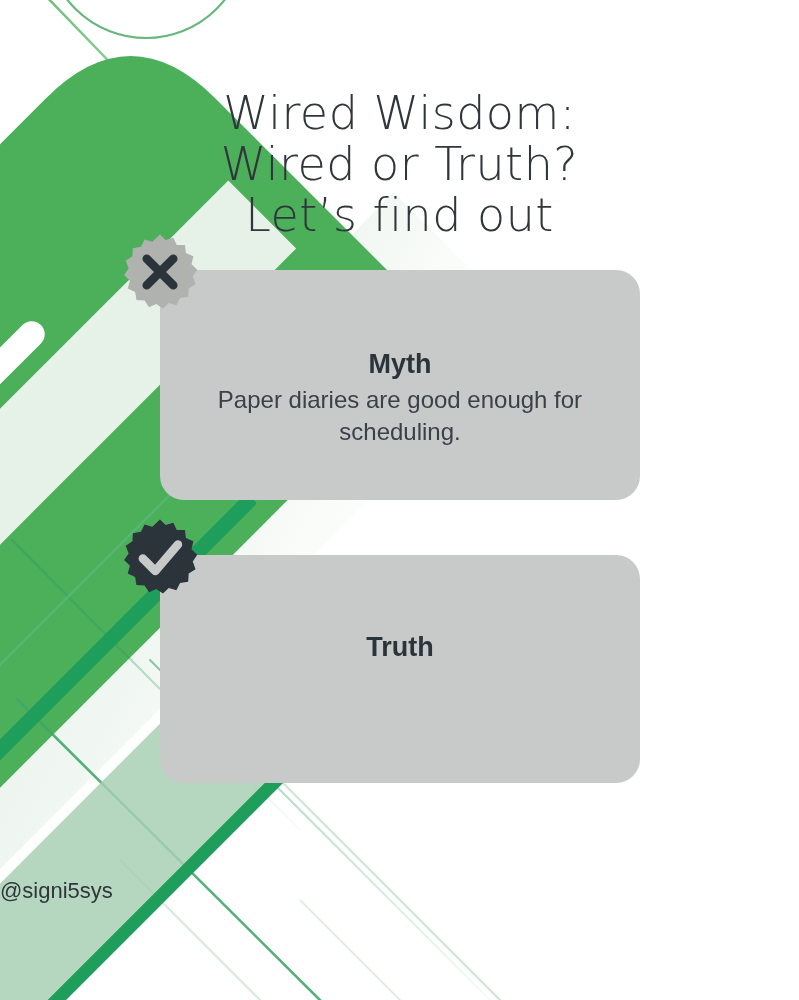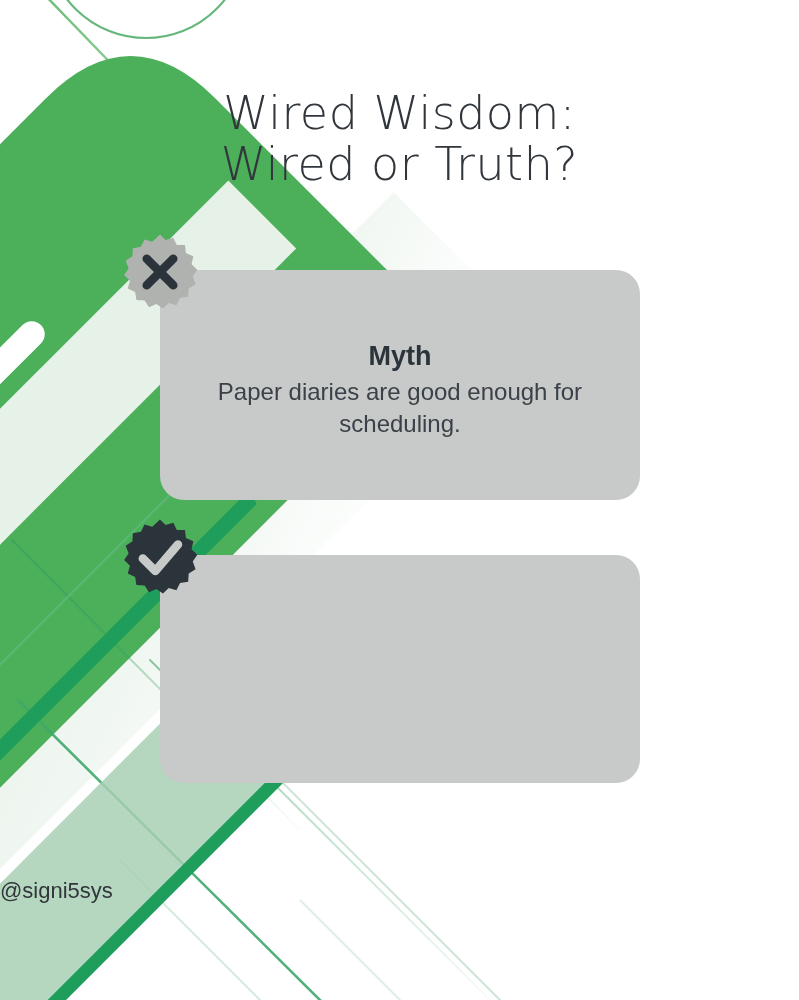--- a/index.html
+++ b/index.html
@@ -64,21 +64,21 @@
 
   .card-inner-myth  { padding-top: 62px; }
   .card-inner-truth { padding-top: 60px; }
 
   .card-heading {
     font-family: "Liberation Sans", sans-serif;
     font-weight: bold;
     font-size: 27px;
     line-height: 33px;
     color: #2b333b;
-    margin: 8px 0 3px 0;
+    margin: 16px 0 3px 0;
   }
   .card-body {
     font-family: "Liberation Sans", sans-serif;
     font-weight: normal;
     font-size: 24px;
     line-height: 32px;
     color: #3a4148;
     margin: 0;
     padding: 0 36px;
   }
@@ -211,31 +211,33 @@
         <rect x="-420" y="690" width="900" height="2.4" fill="#5cb87c" opacity="0.75"></rect>
       </g>
 
       <line x1="300" y1="900" x2="470" y2="1070" stroke="#dfeee4" stroke-width="2"></line>
     </g>
   </svg>
 
   <div class="title-block">
     <div class="title-line">Wired Wisdom:</div>
     <div class="title-line">Wired or Truth?</div>
+    <div class="title-line">Let’s find out</div>
   </div>
 
   <div class="card" id="card-myth">
     <div class="card-inner-myth">
       <div class="card-heading">Myth</div>
       <div class="card-body">Paper diaries are good enough for scheduling.</div>
     </div>
   </div>
 
   <div class="card" id="card-truth">
     <div class="card-inner-truth">
+      <div class="card-heading">Truth</div>
     </div>
   </div>
 
   <div class="badge" id="badge-x">
     <svg viewBox="0 0 100 100" xmlns="http://www.w3.org/2000/svg">
       <path fill="#b0b2b0" d="M50 2
                L57.2 9.1 L67.1 6.2 L71.5 15.5 L82 15.4 L83.2 25.8
                L92.8 29.9 L90.4 40 L97.8 47.2 L92 55.9 L95.6 65.7
                L86.8 71.3 L86.1 81.8 L75.7 83.3 L71 92.7 L61.2 89.6
                L53.8 96.9 L45.2 91 L36 95.2 L30.2 86.5 L19.8 85.9

